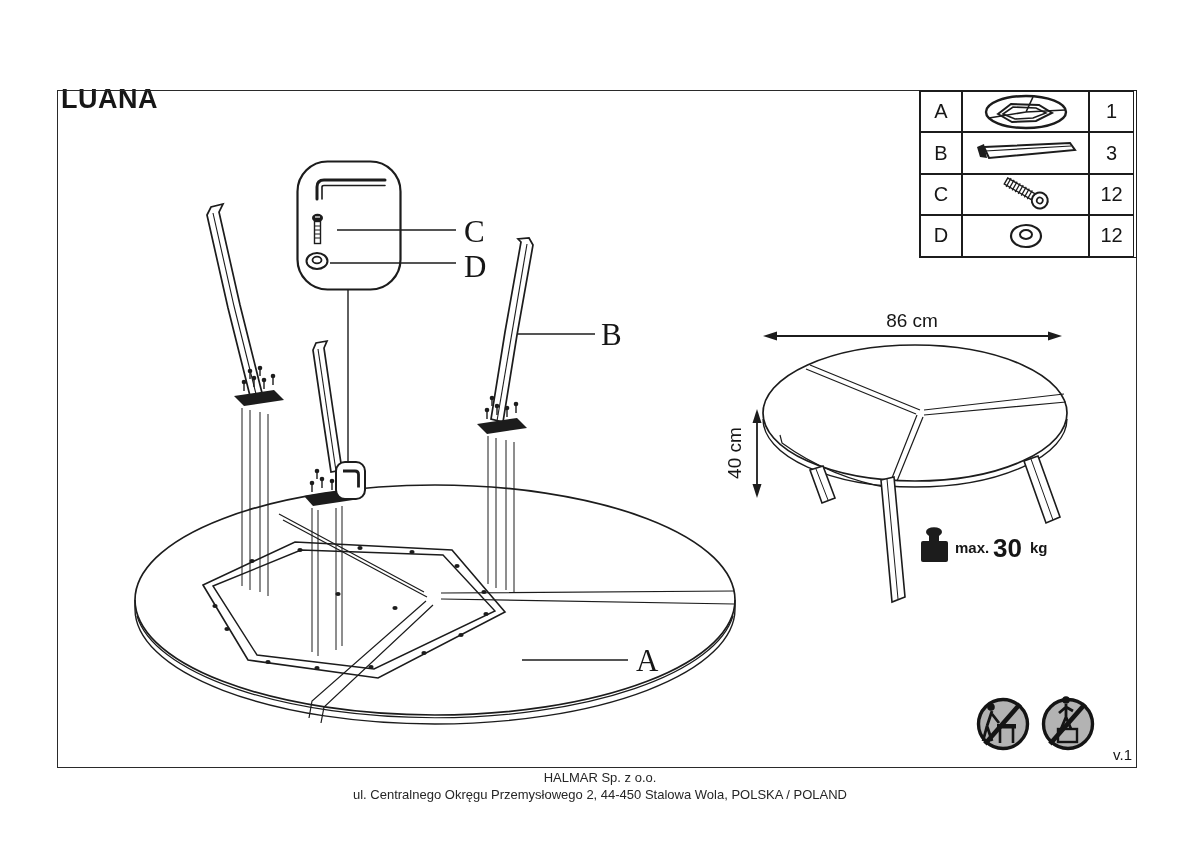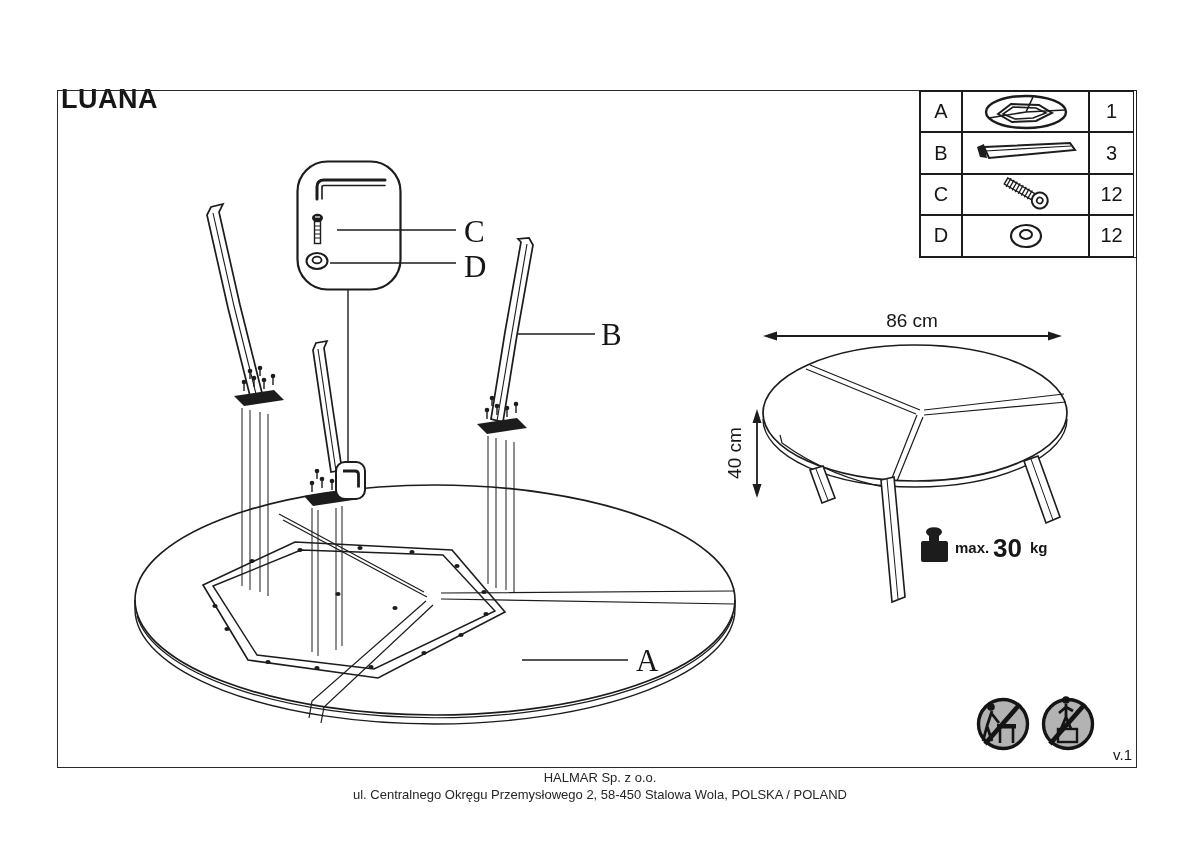--- a/index.html
+++ b/index.html
@@ -262,16 +262,16 @@
       <svg width="60" height="36" viewBox="0 0 60 36">
         <ellipse class="fillw" cx="30" cy="18" rx="15" ry="11" stroke-width="2.2"></ellipse>
         <ellipse class="fillw" cx="30" cy="16.5" rx="6" ry="4.4" stroke-width="2"></ellipse>
       </svg>
     </div>
     <div class="cell">12</div>
   </div>
 
   <div id="footer" class="abs">
     <div>HALMAR Sp. z o.o.</div>
-    <div>ul. Centralnego Okręgu Przemysłowego 2, 58-450 Stalowa Wola, POLSKA / POLAND</div>
+    <div>ul. Centralnego Okręgu Przemysłowego 2, 44-450 Stalowa Wola, POLSKA / POLAND</div>
   </div>
 
 </div>
 
 </body></html>

